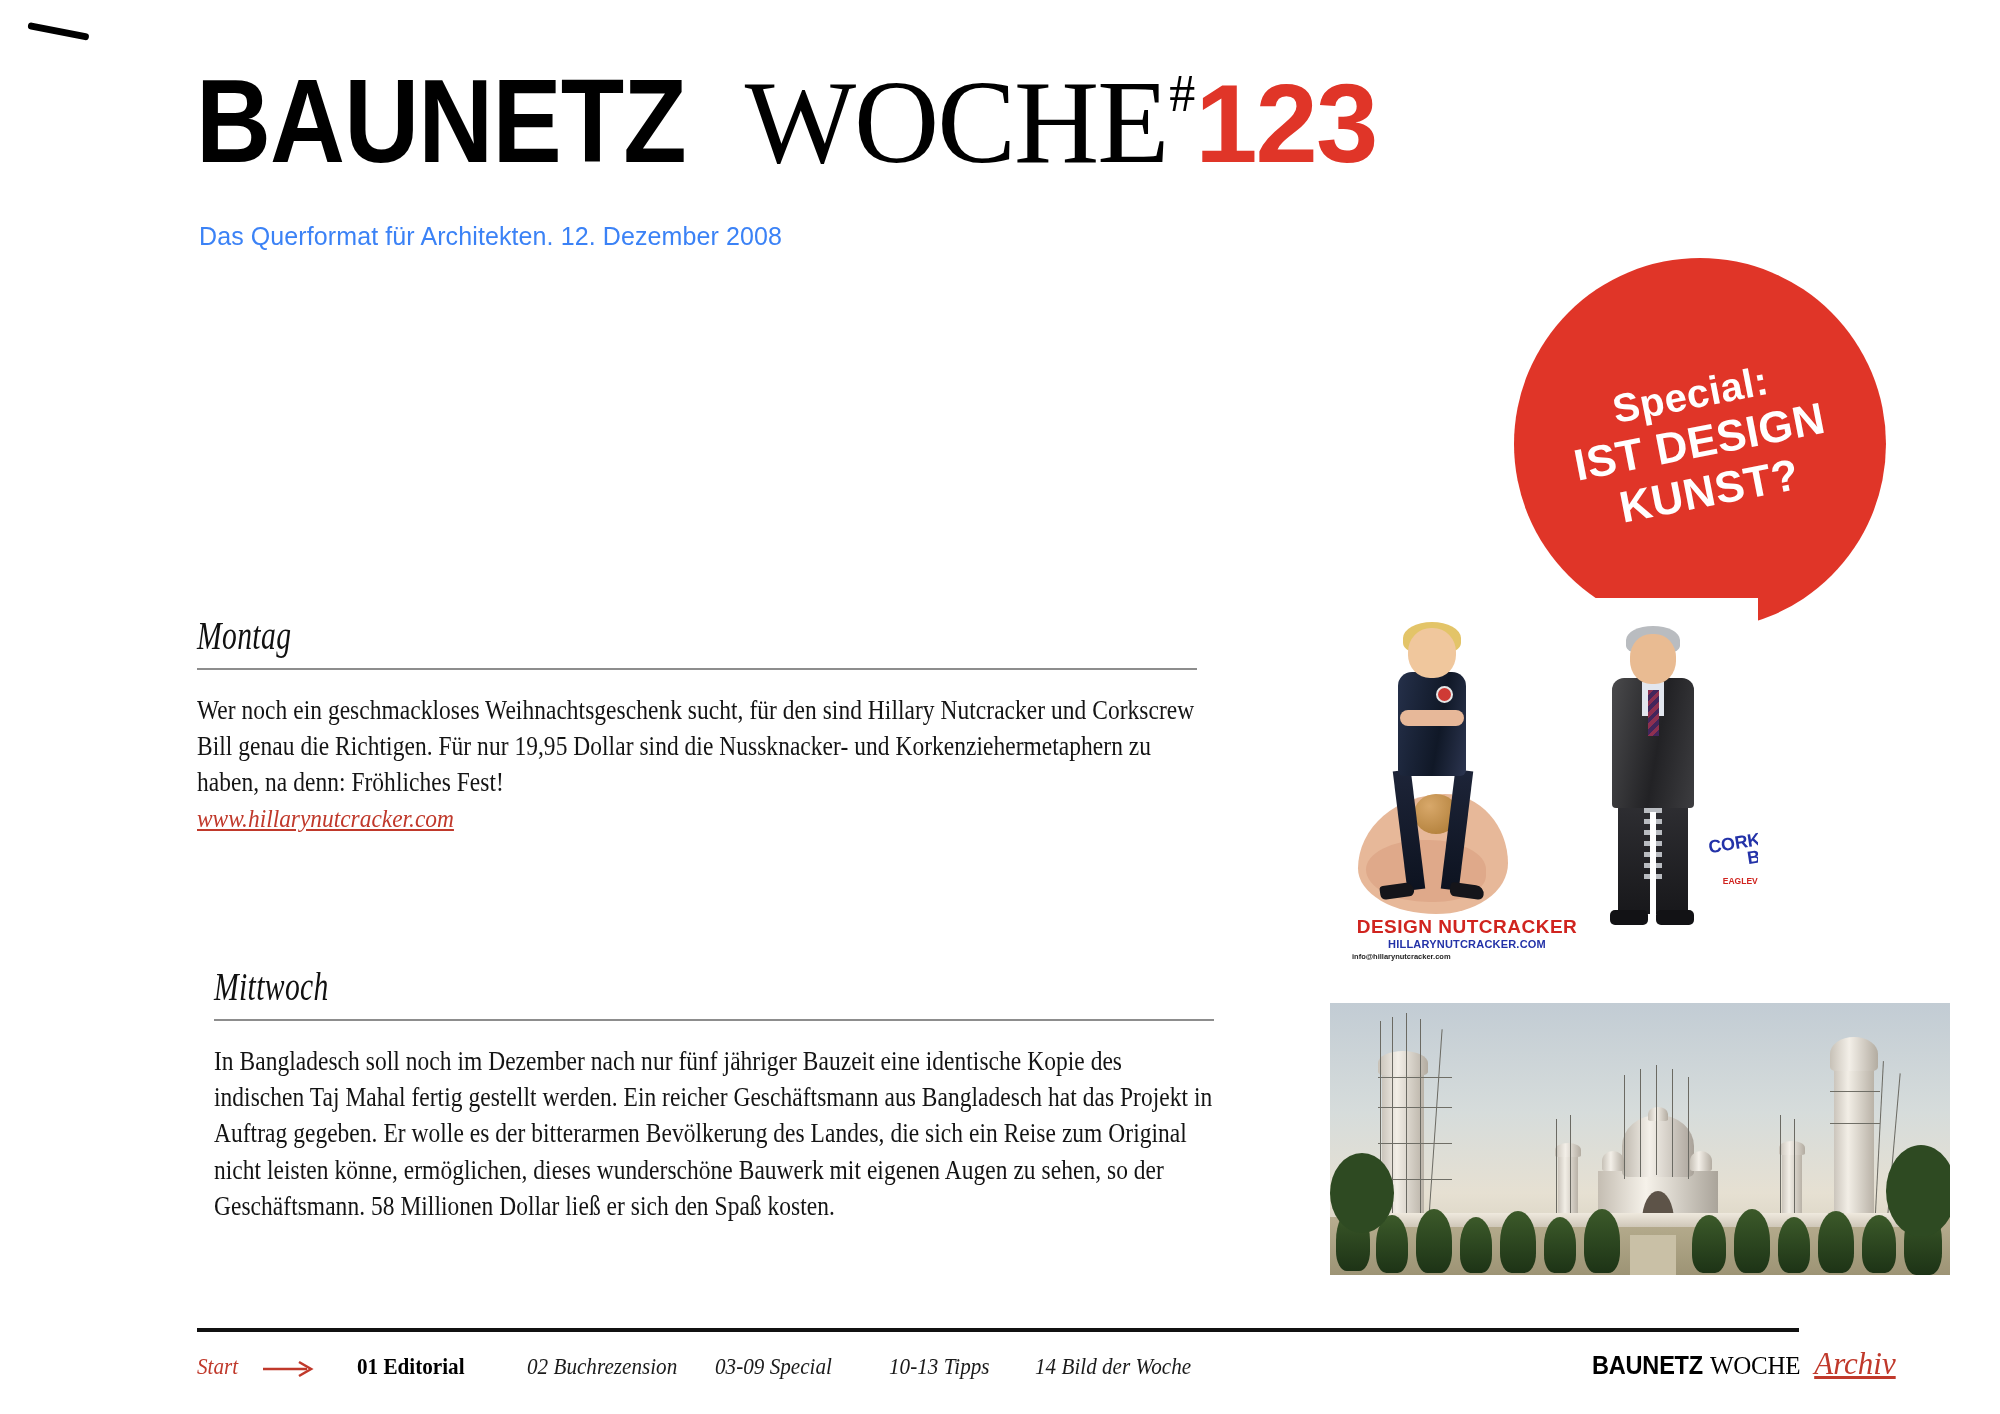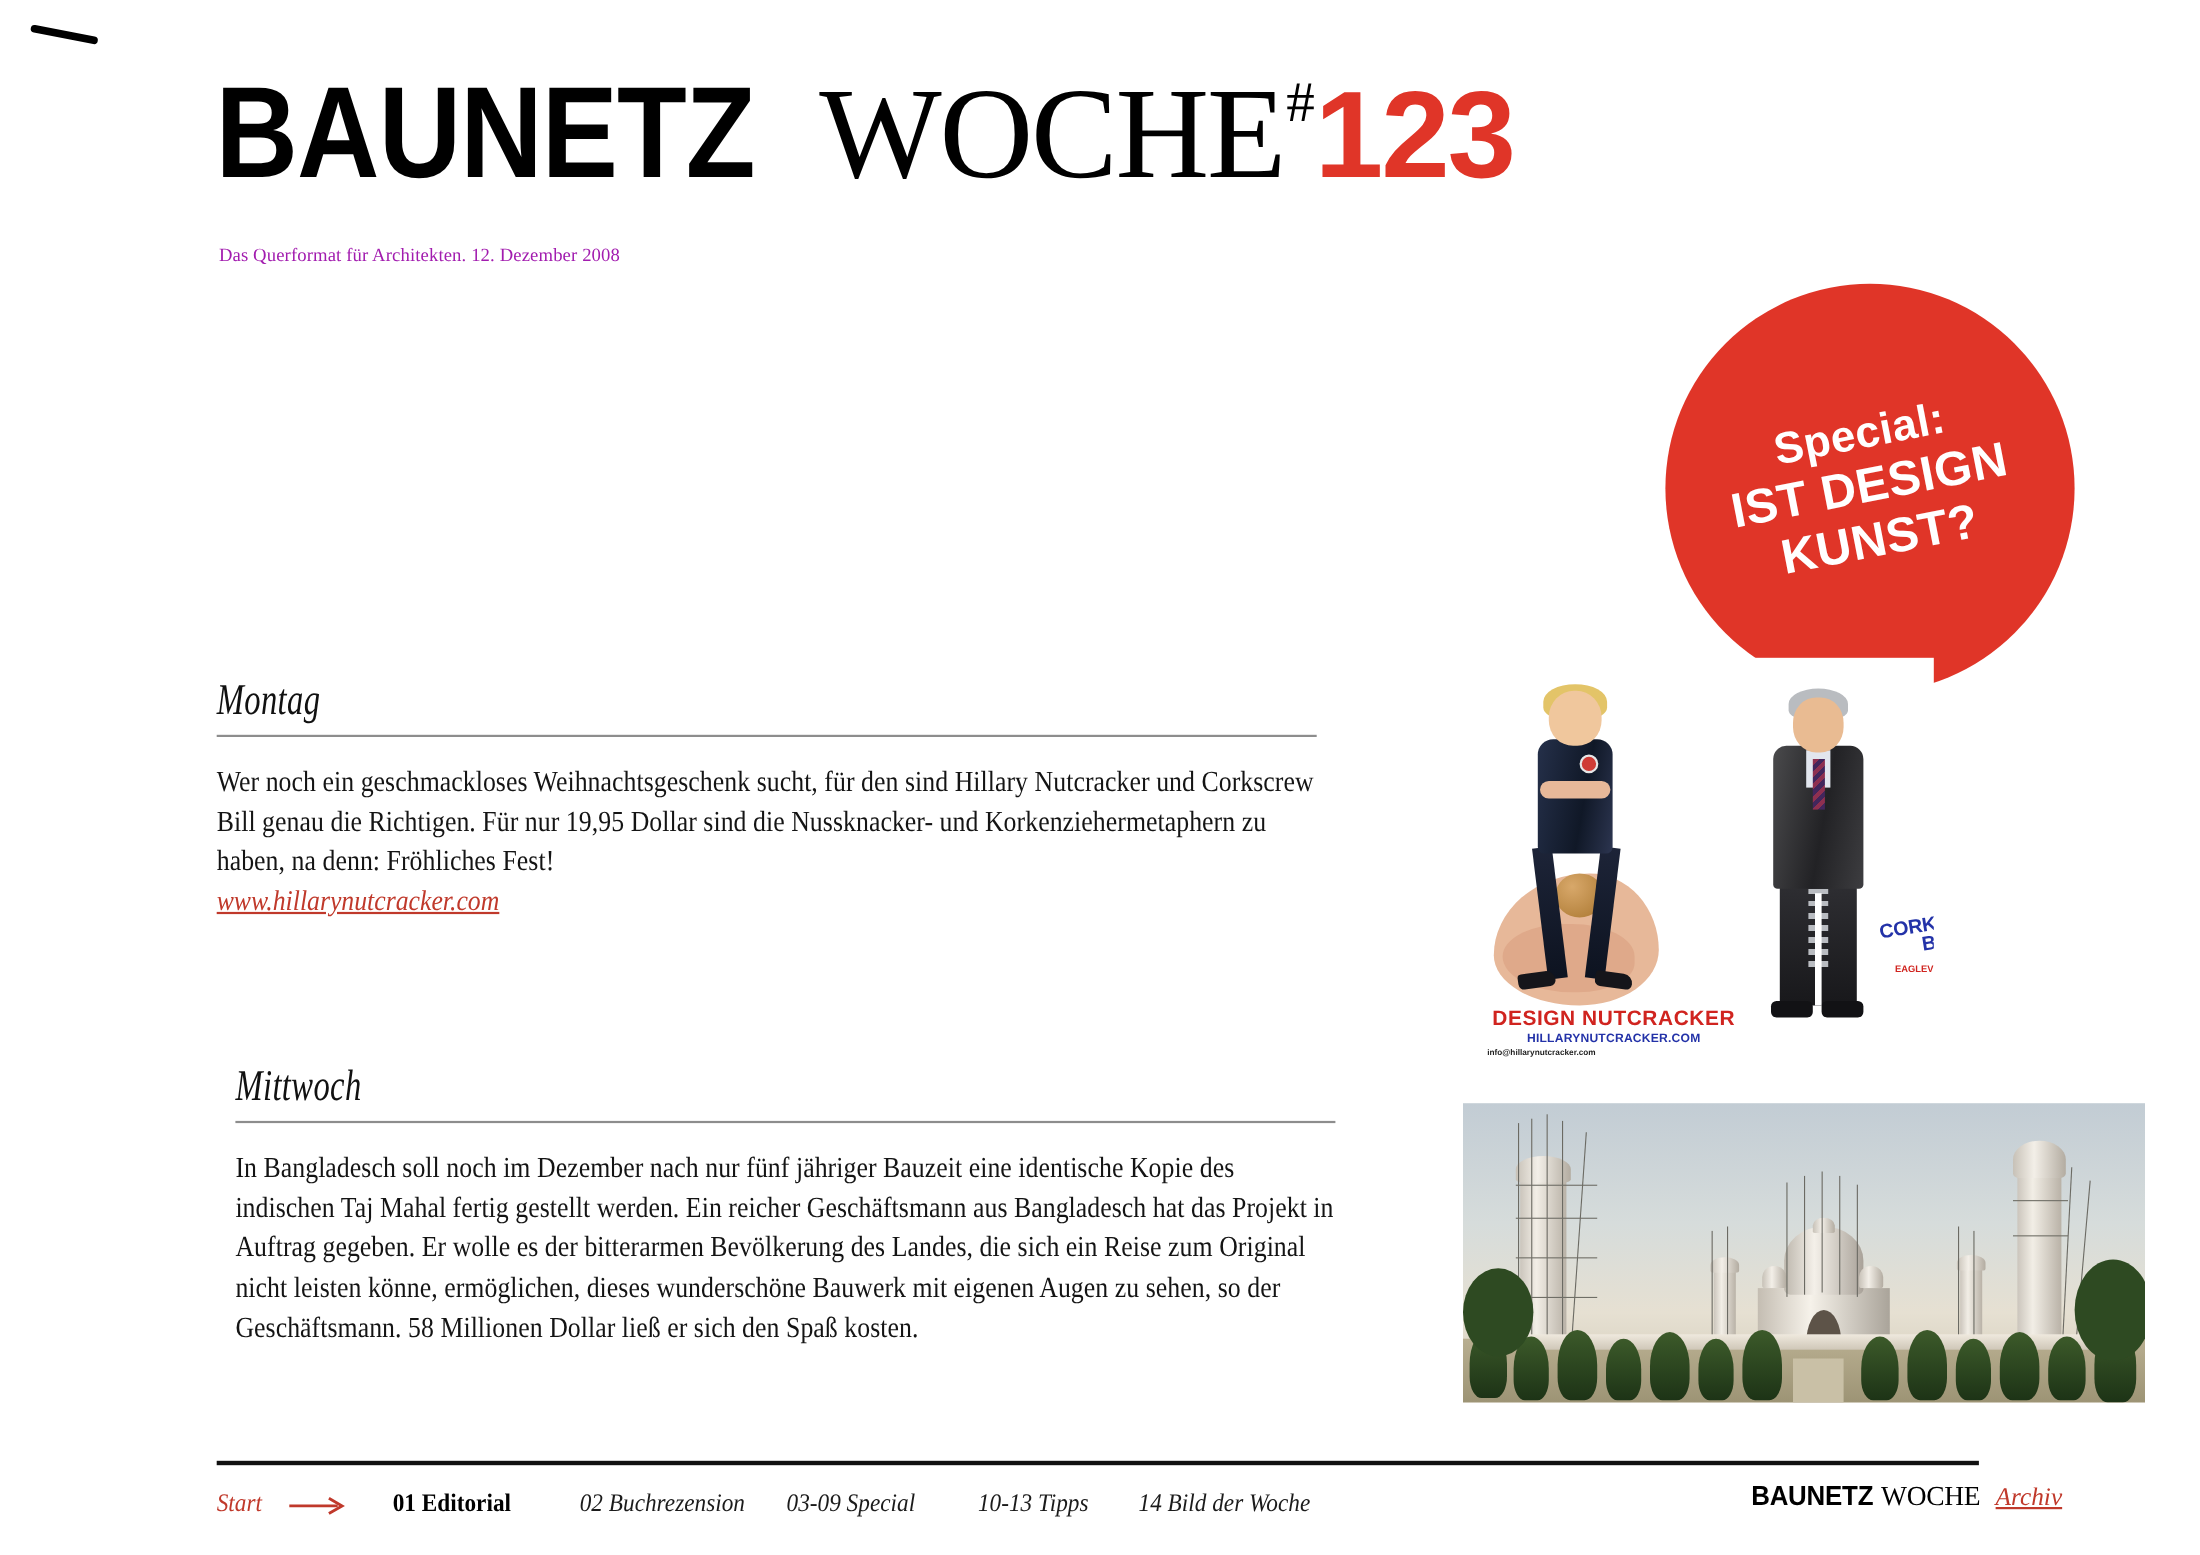--- a/index.html
+++ b/index.html
@@ -67,23 +67,23 @@
     font-size: 112px;
     letter-spacing: -2px;
     color: #E03528;
     display: inline-block;
     vertical-align: baseline;
     margin-left: 2px;
   }
   .subtitle {
     position: absolute;
     left: 199px; top: 222px;
-    font-family: Liberation Serif, serif;
-    font-size: 17px;
-    color: #a21caf;
+    font-family: Liberation Sans, sans-serif;
+    font-size: 25px;
+    color: #3b82f6;
     letter-spacing: 0.1px;
   }
 
   
   .badge {
     position: absolute;
     left: 1514px; top: 258px;
     width: 372px; height: 372px;
     border-radius: 50%;
     background: #E03528;
@@ -310,21 +310,21 @@
   }
   .bf-baunetz {
     font-family: "Liberation Sans Narrow", "Liberation Sans", sans-serif;
     font-weight: bold; font-size: 25px; color: #000; letter-spacing: -0.2px;
     transform: scaleX(0.94); display: inline-block; transform-origin: left center;
   }
   .bf-woche {
     font-family: "Liberation Serif", serif; font-size: 25px; color: #000; letter-spacing: -0.3px;
   }
   .bf-archiv {
-    font-family: "Liberation Serif", serif; font-style: italic; font-size: 23px;
+    font-family: "Liberation Serif", serif; font-style: italic; font-size: 31px;
     color: #C0392B; margin-left: 14px;
   }
 </style>
 </head>
 <body>
 
 <div class="reg-mark"></div>
 
 <div class="masthead">
   <span class="mh-baunetz">BAUNETZ</span><span class="mh-woche">WOCHE</span><span class="mh-hash">#</span><span class="mh-num">123</span>

